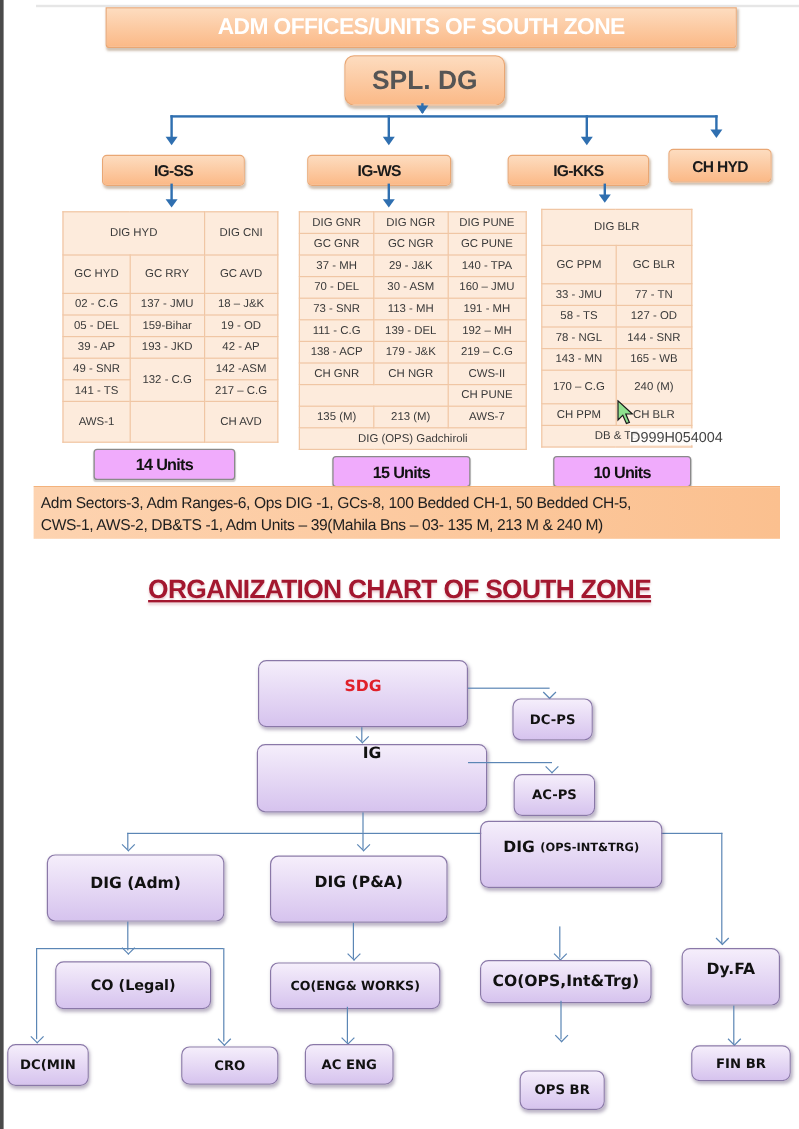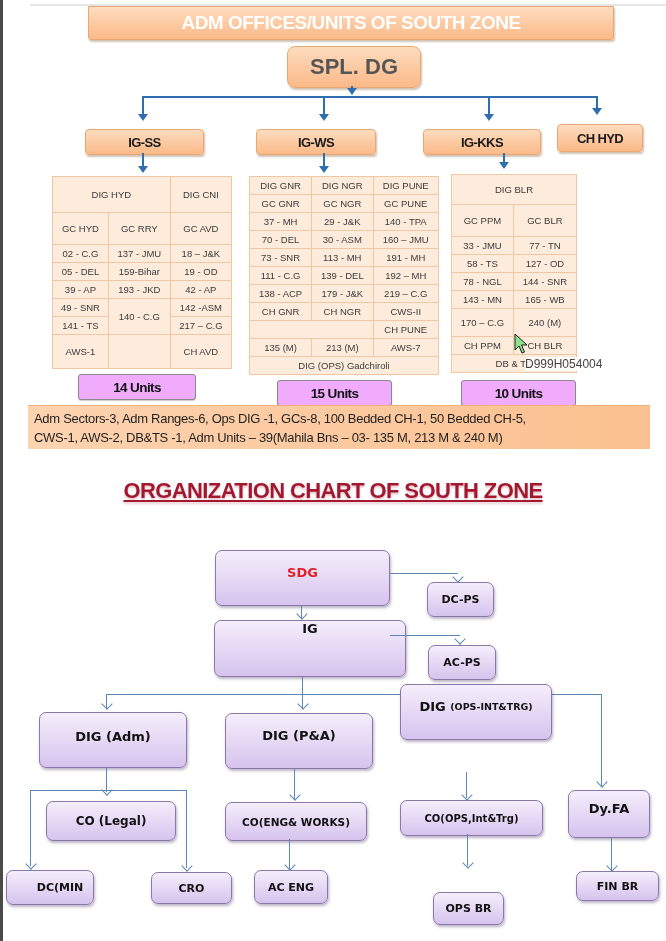--- a/index.html
+++ b/index.html
@@ -137,21 +137,21 @@
         <td>159-Bihar</td>
         <td>19 - OD</td>
       </tr>
   <tr>
         <td>39 - AP</td>
         <td>193 - JKD</td>
         <td>42 - AP</td>
       </tr>
   <tr>
         <td>49 - SNR</td>
-        <td rowspan="2">140 - C.G</td>
+        <td rowspan="2">132 - C.G</td>
         <td>142 -ASM</td>
       </tr>
   <tr>
         <td>141 - TS</td>
         <td>217 – C.G</td>
       </tr>
   <tr style="height:34px;">
         <td>AWS-1</td>
         <td></td>
         <td>CH AVD</td>
@@ -301,32 +301,32 @@
 <div class="purple-box" style="left:568px;top:790px;width:82px;height:48px;align-items:flex-start;padding-top:10px;box-sizing:border-box;font-size:13px;">Dy.FA</div>
 
 <div class="plink" style="left:106px;top:768px;width:1px;height:24px;"></div>
 <div class="parrow" style="left:103px;top:786px;"></div>
 <div class="plink" style="left:30px;top:790px;width:156px;height:1px;"></div>
 <div class="plink" style="left:30px;top:790px;width:1px;height:76px;"></div>
 <div class="parrow" style="left:27px;top:860px;"></div>
 <div class="plink" style="left:186px;top:790px;width:1px;height:78px;"></div>
 <div class="parrow" style="left:183px;top:862px;"></div>
 <div class="purple-box" style="left:46px;top:801px;width:128px;height:38px;align-items:center;font-size:12px;">CO (Legal)</div>
-<div class="purple-box" style="left:6px;top:870px;width:66px;height:33px;align-items:center;font-size:11px;padding-left:20px;">DC(MIN</div>
+<div class="purple-box" style="left:6px;top:870px;width:66px;height:33px;align-items:center;font-size:11px;">DC(MIN</div>
 <div class="purple-box" style="left:151px;top:872px;width:79px;height:30px;align-items:center;font-size:11px;">CRO</div>
 
 <div class="plink" style="left:294px;top:769px;width:1px;height:30px;"></div>
 <div class="parrow" style="left:291px;top:791px;"></div>
 <div class="purple-box" style="left:225px;top:802px;width:140px;height:37px;align-items:center;font-size:10.5px;">CO(ENG&amp; WORKS)</div>
 <div class="plink" style="left:289px;top:839px;width:1px;height:30px;"></div>
 <div class="parrow" style="left:286px;top:861px;"></div>
 <div class="purple-box" style="left:254px;top:870px;width:72px;height:32px;align-items:center;font-size:11px;">AC ENG</div>
 
 <div class="plink" style="left:466px;top:772px;width:1px;height:26px;"></div>
 <div class="parrow" style="left:463px;top:791px;"></div>
-<div class="purple-box" style="left:400px;top:800px;width:141px;height:34px;align-items:center;font-size:10px;">CO(OPS,Int&amp;Trg)</div>
+<div class="purple-box" style="left:400px;top:800px;width:141px;height:34px;align-items:center;font-size:13px;">CO(OPS,Int&amp;Trg)</div>
 <div class="plink" style="left:467px;top:834px;width:1px;height:32px;"></div>
 <div class="parrow" style="left:464px;top:859px;"></div>
 <div class="purple-box" style="left:433px;top:867px;width:69px;height:31px;align-items:center;font-size:11px;margin-top:25px;">OPS BR</div>
 
 <div class="plink" style="left:611px;top:838px;width:1px;height:32px;"></div>
 <div class="parrow" style="left:608px;top:862px;"></div>
 <div class="purple-box" style="left:576px;top:871px;width:81px;height:28px;align-items:center;font-size:11px;">FIN BR</div>
 
 </body></html>

